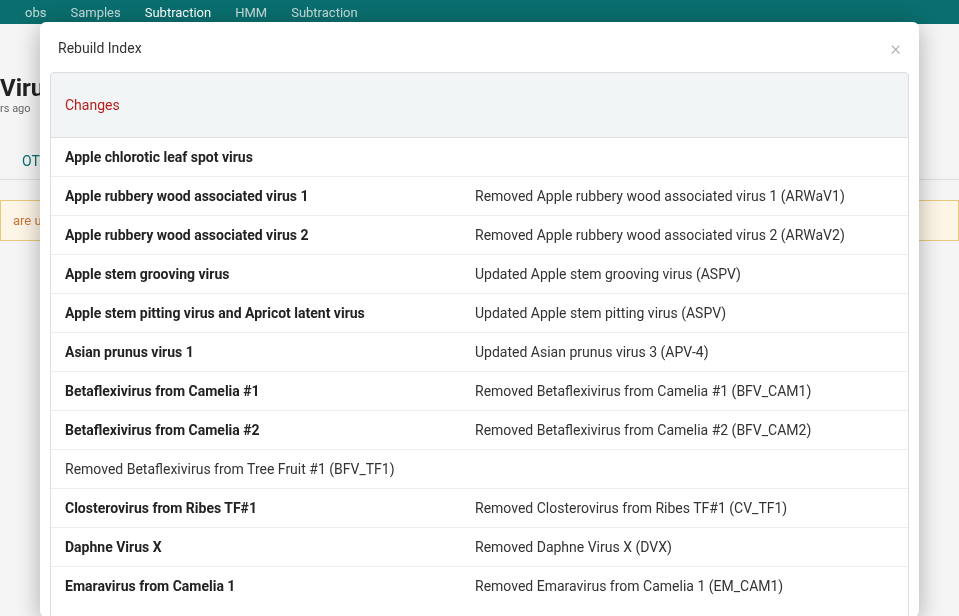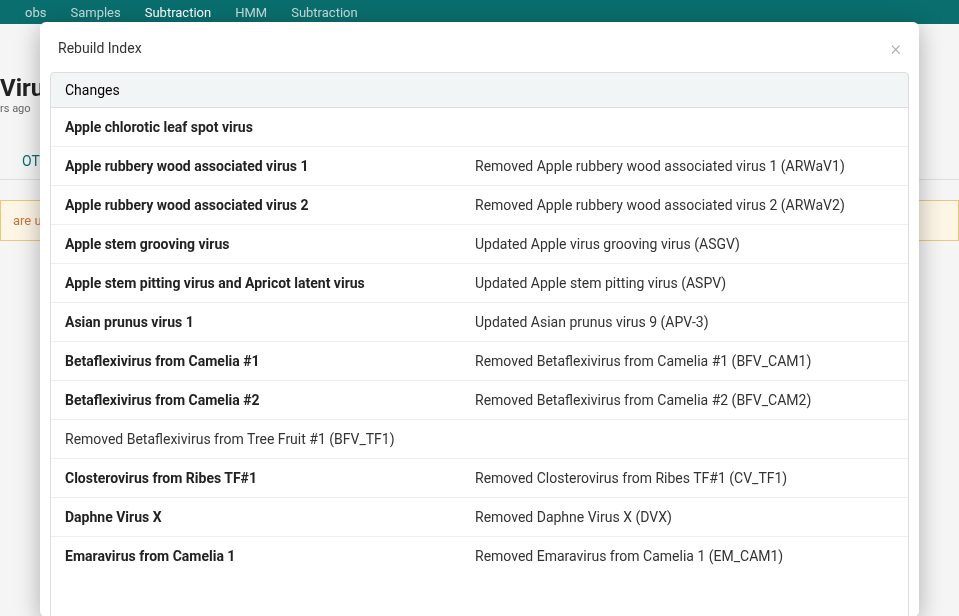--- a/index.html
+++ b/index.html
@@ -90,23 +90,23 @@
       font-size: 20px;
       line-height: 1;
       cursor: pointer;
       font-weight: 300;
     }
     .changes-header {
       margin: 0 10px;
       border: 1px solid #ddd;
       border-radius: 4px 4px 0 0;
       background: #f2f5f5;
-      padding: 9px 14px;
-      font-size: 14px;
-      color: #000000;
+      padding: 24px 14px;
+      font-size: 14px;
+      color: #b91c1c;
     }
     .changes-body {
       margin: 0 10px;
       border: 1px solid #ddd;
       border-top: none;
       overflow-y: scroll;
       flex: 1;
     }
     .change-row {
       display: flex;
@@ -166,29 +166,29 @@
       <div class="change-row">
         <div class="change-name">Apple rubbery wood associated virus 1</div>
         <div class="change-desc">Removed Apple rubbery wood associated virus 1 (ARWaV1)</div>
       </div>
       <div class="change-row">
         <div class="change-name">Apple rubbery wood associated virus 2</div>
         <div class="change-desc">Removed Apple rubbery wood associated virus 2 (ARWaV2)</div>
       </div>
       <div class="change-row">
         <div class="change-name">Apple stem grooving virus</div>
-        <div class="change-desc">Updated Apple virus grooving virus (ASGV)</div>
+        <div class="change-desc">Updated Apple stem grooving virus (ASPV)</div>
       </div>
       <div class="change-row">
         <div class="change-name">Apple stem pitting virus and Apricot latent virus</div>
         <div class="change-desc">Updated Apple stem pitting virus (ASPV)</div>
       </div>
       <div class="change-row">
         <div class="change-name">Asian prunus virus 1</div>
-        <div class="change-desc">Updated Asian prunus virus 9 (APV-3)</div>
+        <div class="change-desc">Updated Asian prunus virus 3 (APV-4)</div>
       </div>
       <div class="change-row">
         <div class="change-name">Betaflexivirus from Camelia #1</div>
         <div class="change-desc">Removed Betaflexivirus from Camelia #1 (BFV_CAM1)</div>
       </div>
       <div class="change-row">
         <div class="change-name">Betaflexivirus from Camelia #2</div>
         <div class="change-desc">Removed Betaflexivirus from Camelia #2 (BFV_CAM2)</div>
       </div>
       <div class="change-row">

